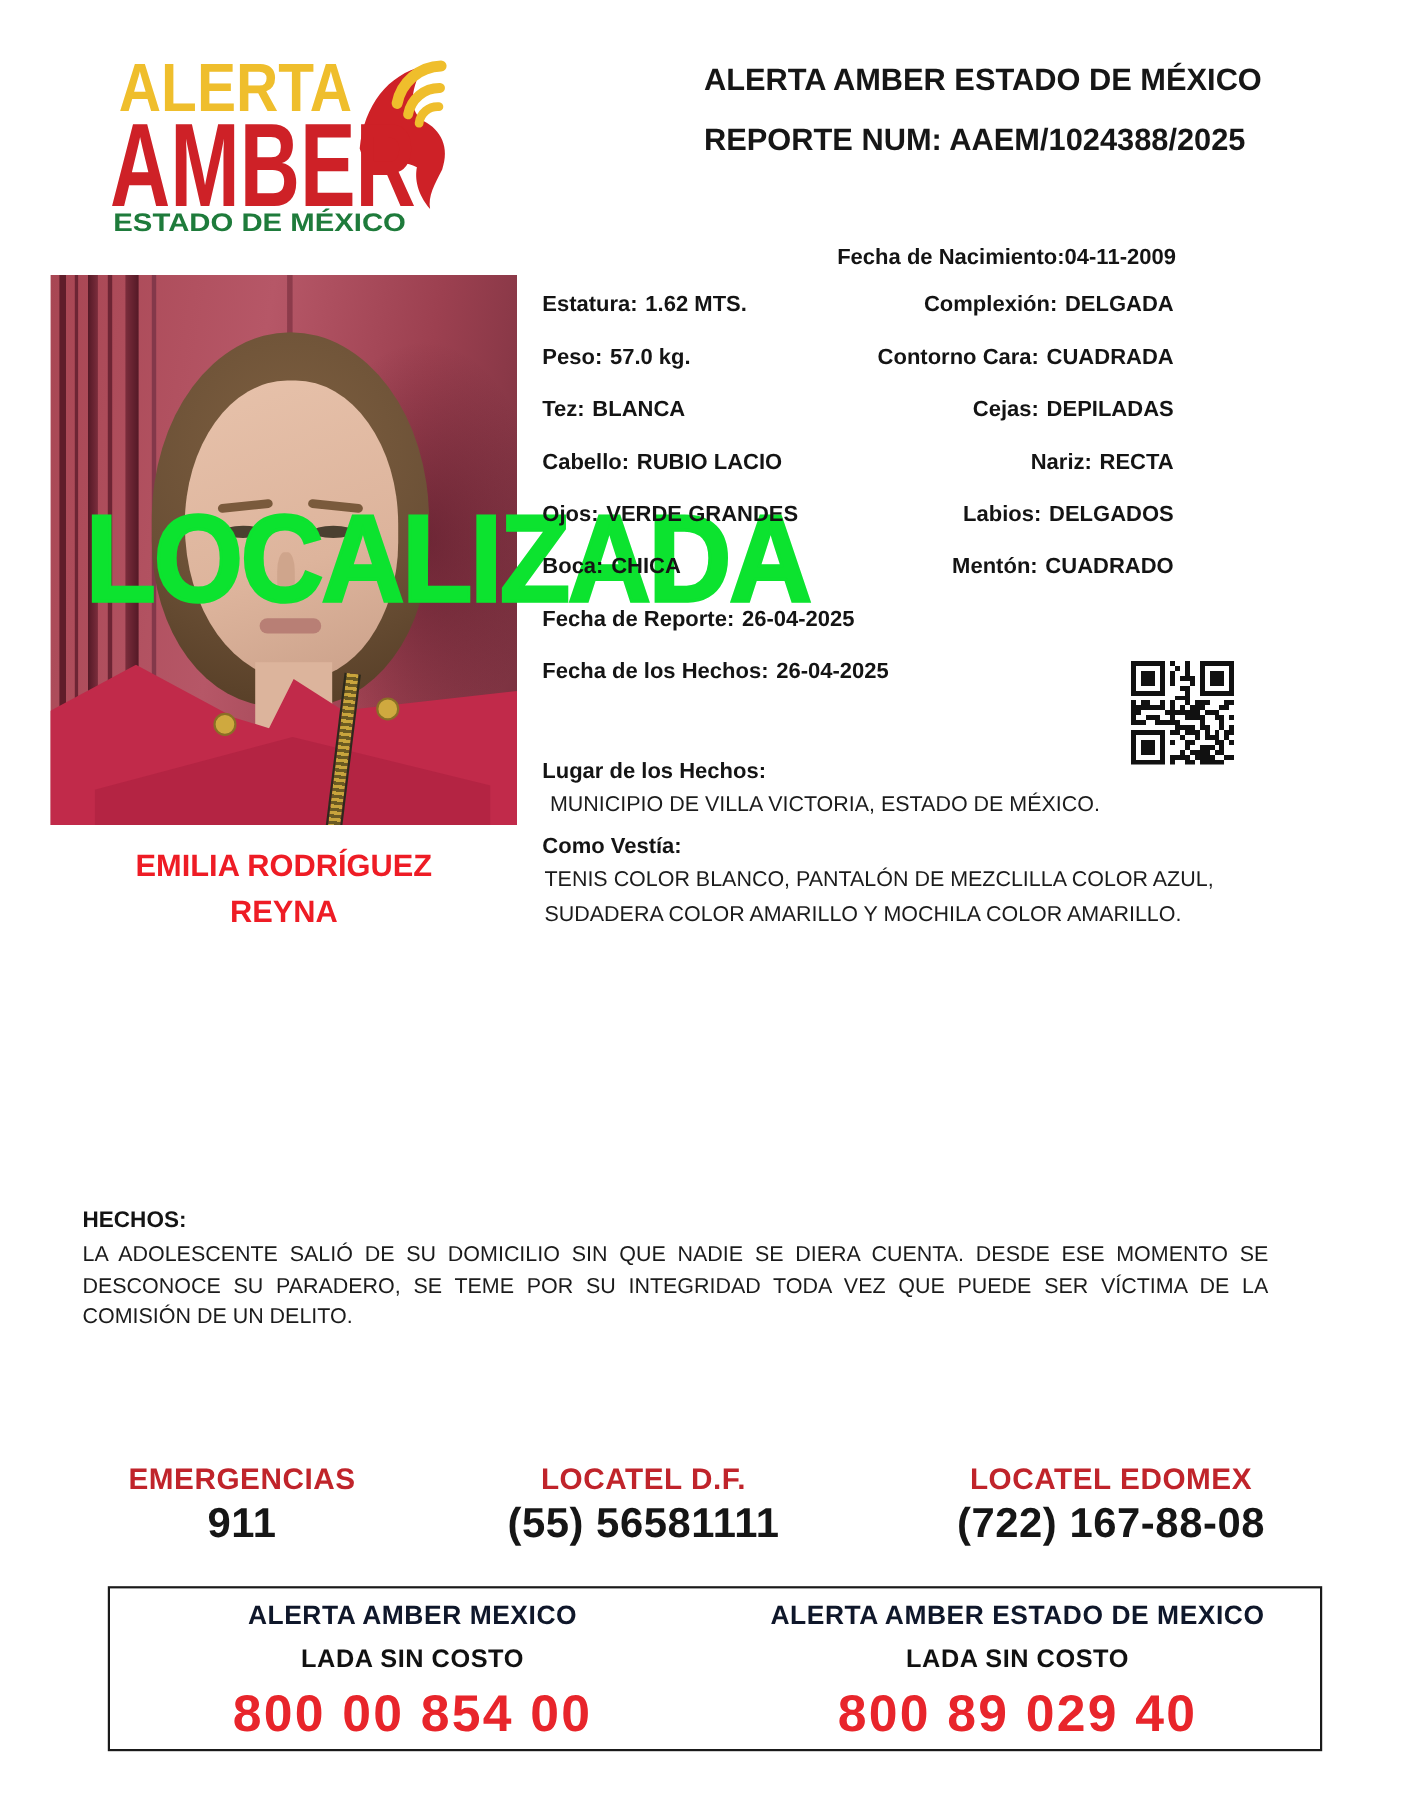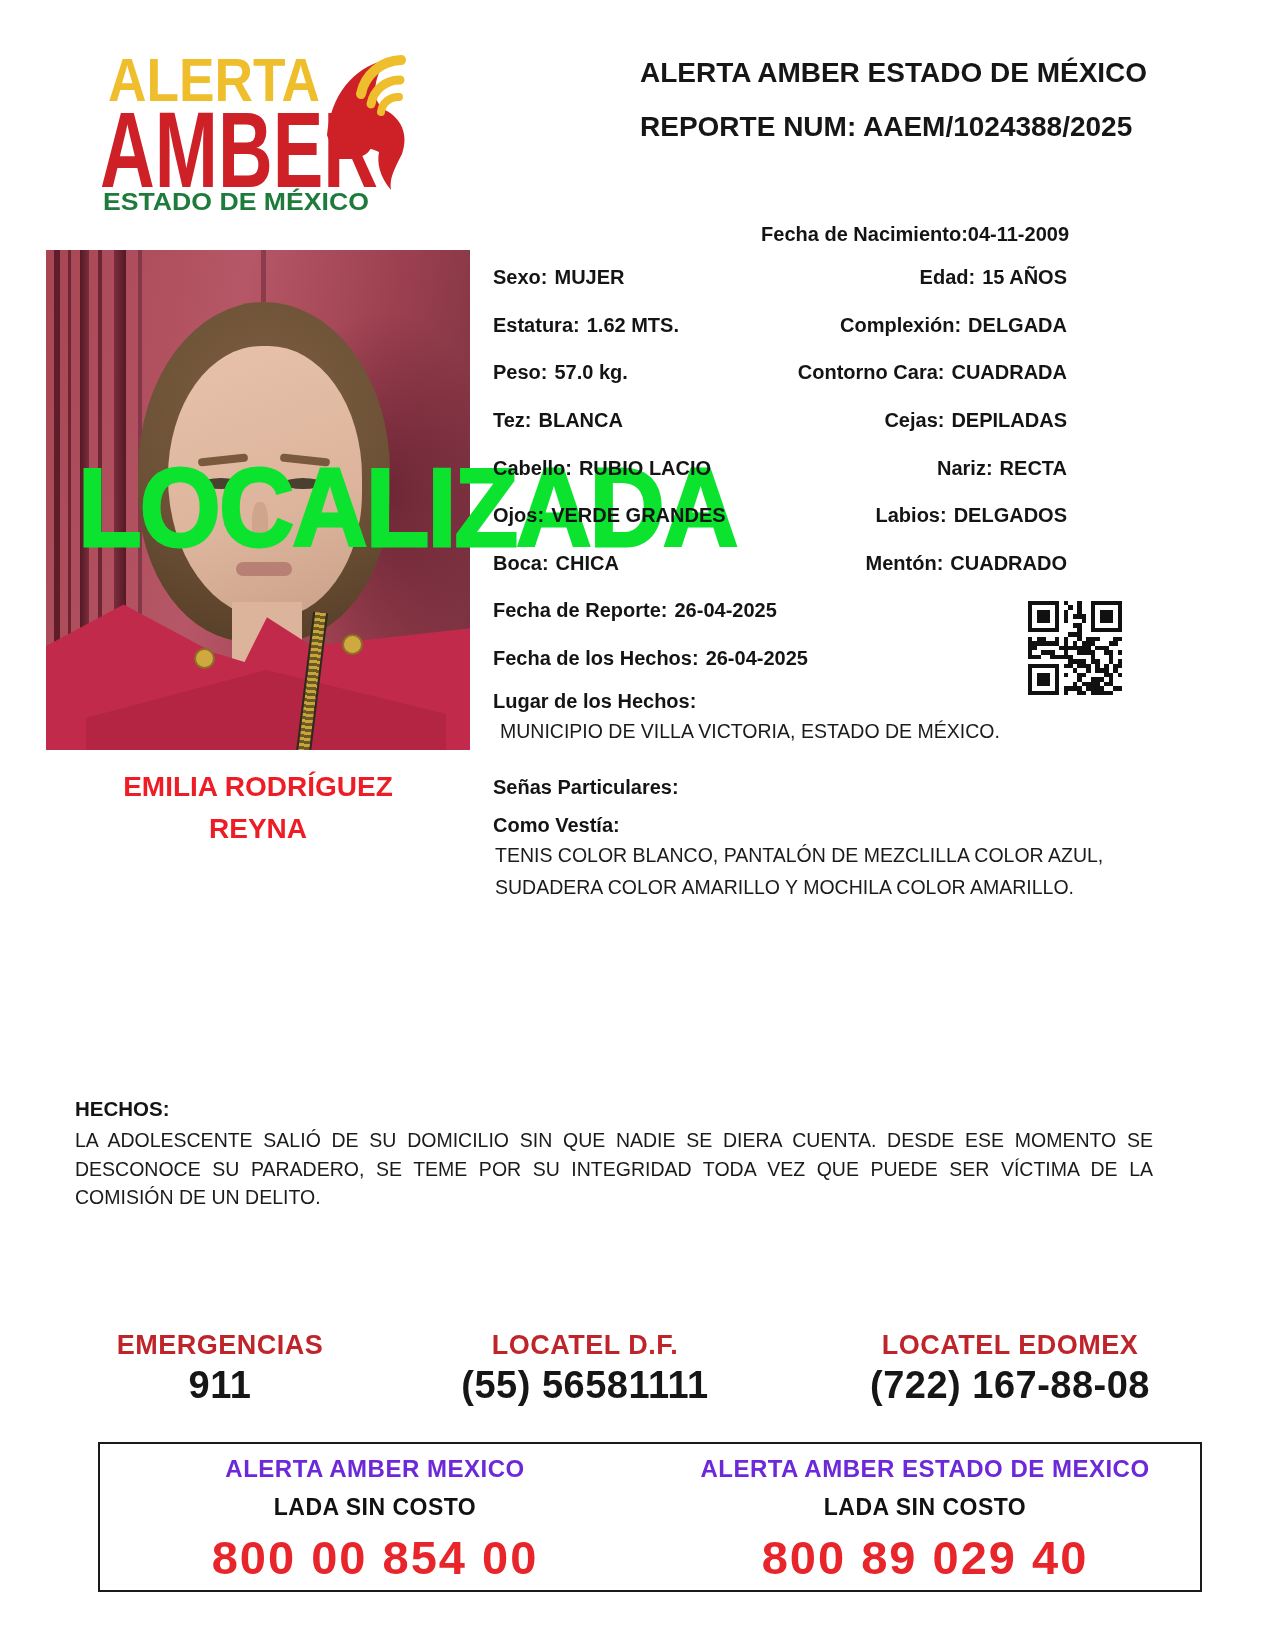--- a/index.html
+++ b/index.html
@@ -98,21 +98,21 @@
   .contact .c-label{font-size:27px;font-weight:bold;color:#c0242b;letter-spacing:.5px;}
   .contact .c-number{font-size:38px;font-weight:bold;color:#161616;margin-top:3px;letter-spacing:.5px;}
   .contact.c1{left:60px;width:320px;}
   .contact.c2{left:410px;width:350px;}
   .contact.c3{left:810px;width:400px;}
 
   
   .hotbox{left:98px;top:1442px;width:1100px;height:146px;border:2px solid #1a1a1a;
           display:flex;z-index:10;background:#fff;}
   .hotline{flex:1;text-align:center;padding-top:11px;}
-  .hl-title{font-size:24px;font-weight:bold;color:#6d28d9;letter-spacing:.5px;}
+  .hl-title{font-size:24px;font-weight:bold;color:#0f172a;letter-spacing:.5px;}
   .hl-sub{font-size:23px;font-weight:bold;color:#111;margin-top:11px;letter-spacing:.5px;}
   .hl-number{font-size:47px;font-weight:bold;color:#e8252b;margin-top:9px;letter-spacing:2px;}
 </style>
 </head>
 <body>
 
 <div class="page">
 
   <div class="abs logo">
     <svg width="320" height="178" viewBox="0 0 320 178">
@@ -160,24 +160,20 @@
 
   <div class="abs name">
     <div>EMILIA RODRÍGUEZ</div>
     <div>REYNA</div>
   </div>
 
   <div class="abs fields">
     <div class="frow birth">
       <span class="lab">Fecha de Nacimiento:</span>
       <span>04-11-2009</span>
-    </div>
-    <div class="frow">
-      <div class="fcell left"><span class="lab">Sexo:</span><span>MUJER</span></div>
-      <div class="fcell right"><span class="lab">Edad:</span><span>15 AÑOS</span></div>
     </div>
     <div class="frow">
       <div class="fcell left"><span class="lab">Estatura:</span><span>1.62 MTS.</span></div>
       <div class="fcell right"><span class="lab">Complexión:</span><span>DELGADA</span></div>
     </div>
     <div class="frow">
       <div class="fcell left"><span class="lab">Peso:</span><span>57.0 kg.</span></div>
       <div class="fcell right"><span class="lab">Contorno Cara:</span><span>CUADRADA</span></div>
     </div>
     <div class="frow">
@@ -440,21 +436,20 @@
         <rect x="15" y="20" width="1" height="1" fill="#111"></rect>
         <rect x="16" y="20" width="1" height="1" fill="#111"></rect>
         <rect x="17" y="20" width="1" height="1" fill="#111"></rect>
         <rect x="18" y="20" width="1" height="1" fill="#111"></rect>
       </svg>
   </div>
 
   <div class="abs sections">
     <div class="sec-h">Lugar de los Hechos:</div>
     <div class="sec-v">MUNICIPIO DE VILLA VICTORIA, ESTADO DE MÉXICO.</div>
-    <div class="sec-h sec-gap1">Señas Particulares:</div>
     <div class="sec-h sec-gap2">Como Vestía:</div>
     <div class="sec-v tight wrapline">TENIS COLOR BLANCO, PANTALÓN DE MEZCLILLA COLOR AZUL,</div>
     <div class="sec-v tight wrapline">SUDADERA COLOR AMARILLO Y MOCHILA COLOR AMARILLO.</div>
   </div>
 
   <div class="abs hechos">
     <div class="sec-h">HECHOS:</div>
     <p>LA ADOLESCENTE SALIÓ DE SU DOMICILIO SIN QUE NADIE SE DIERA CUENTA. DESDE ESE MOMENTO SE DESCONOCE SU PARADERO, SE TEME POR SU INTEGRIDAD TODA VEZ QUE PUEDE SER VÍCTIMA DE LA COMISIÓN DE UN DELITO.</p>
   </div>
 

